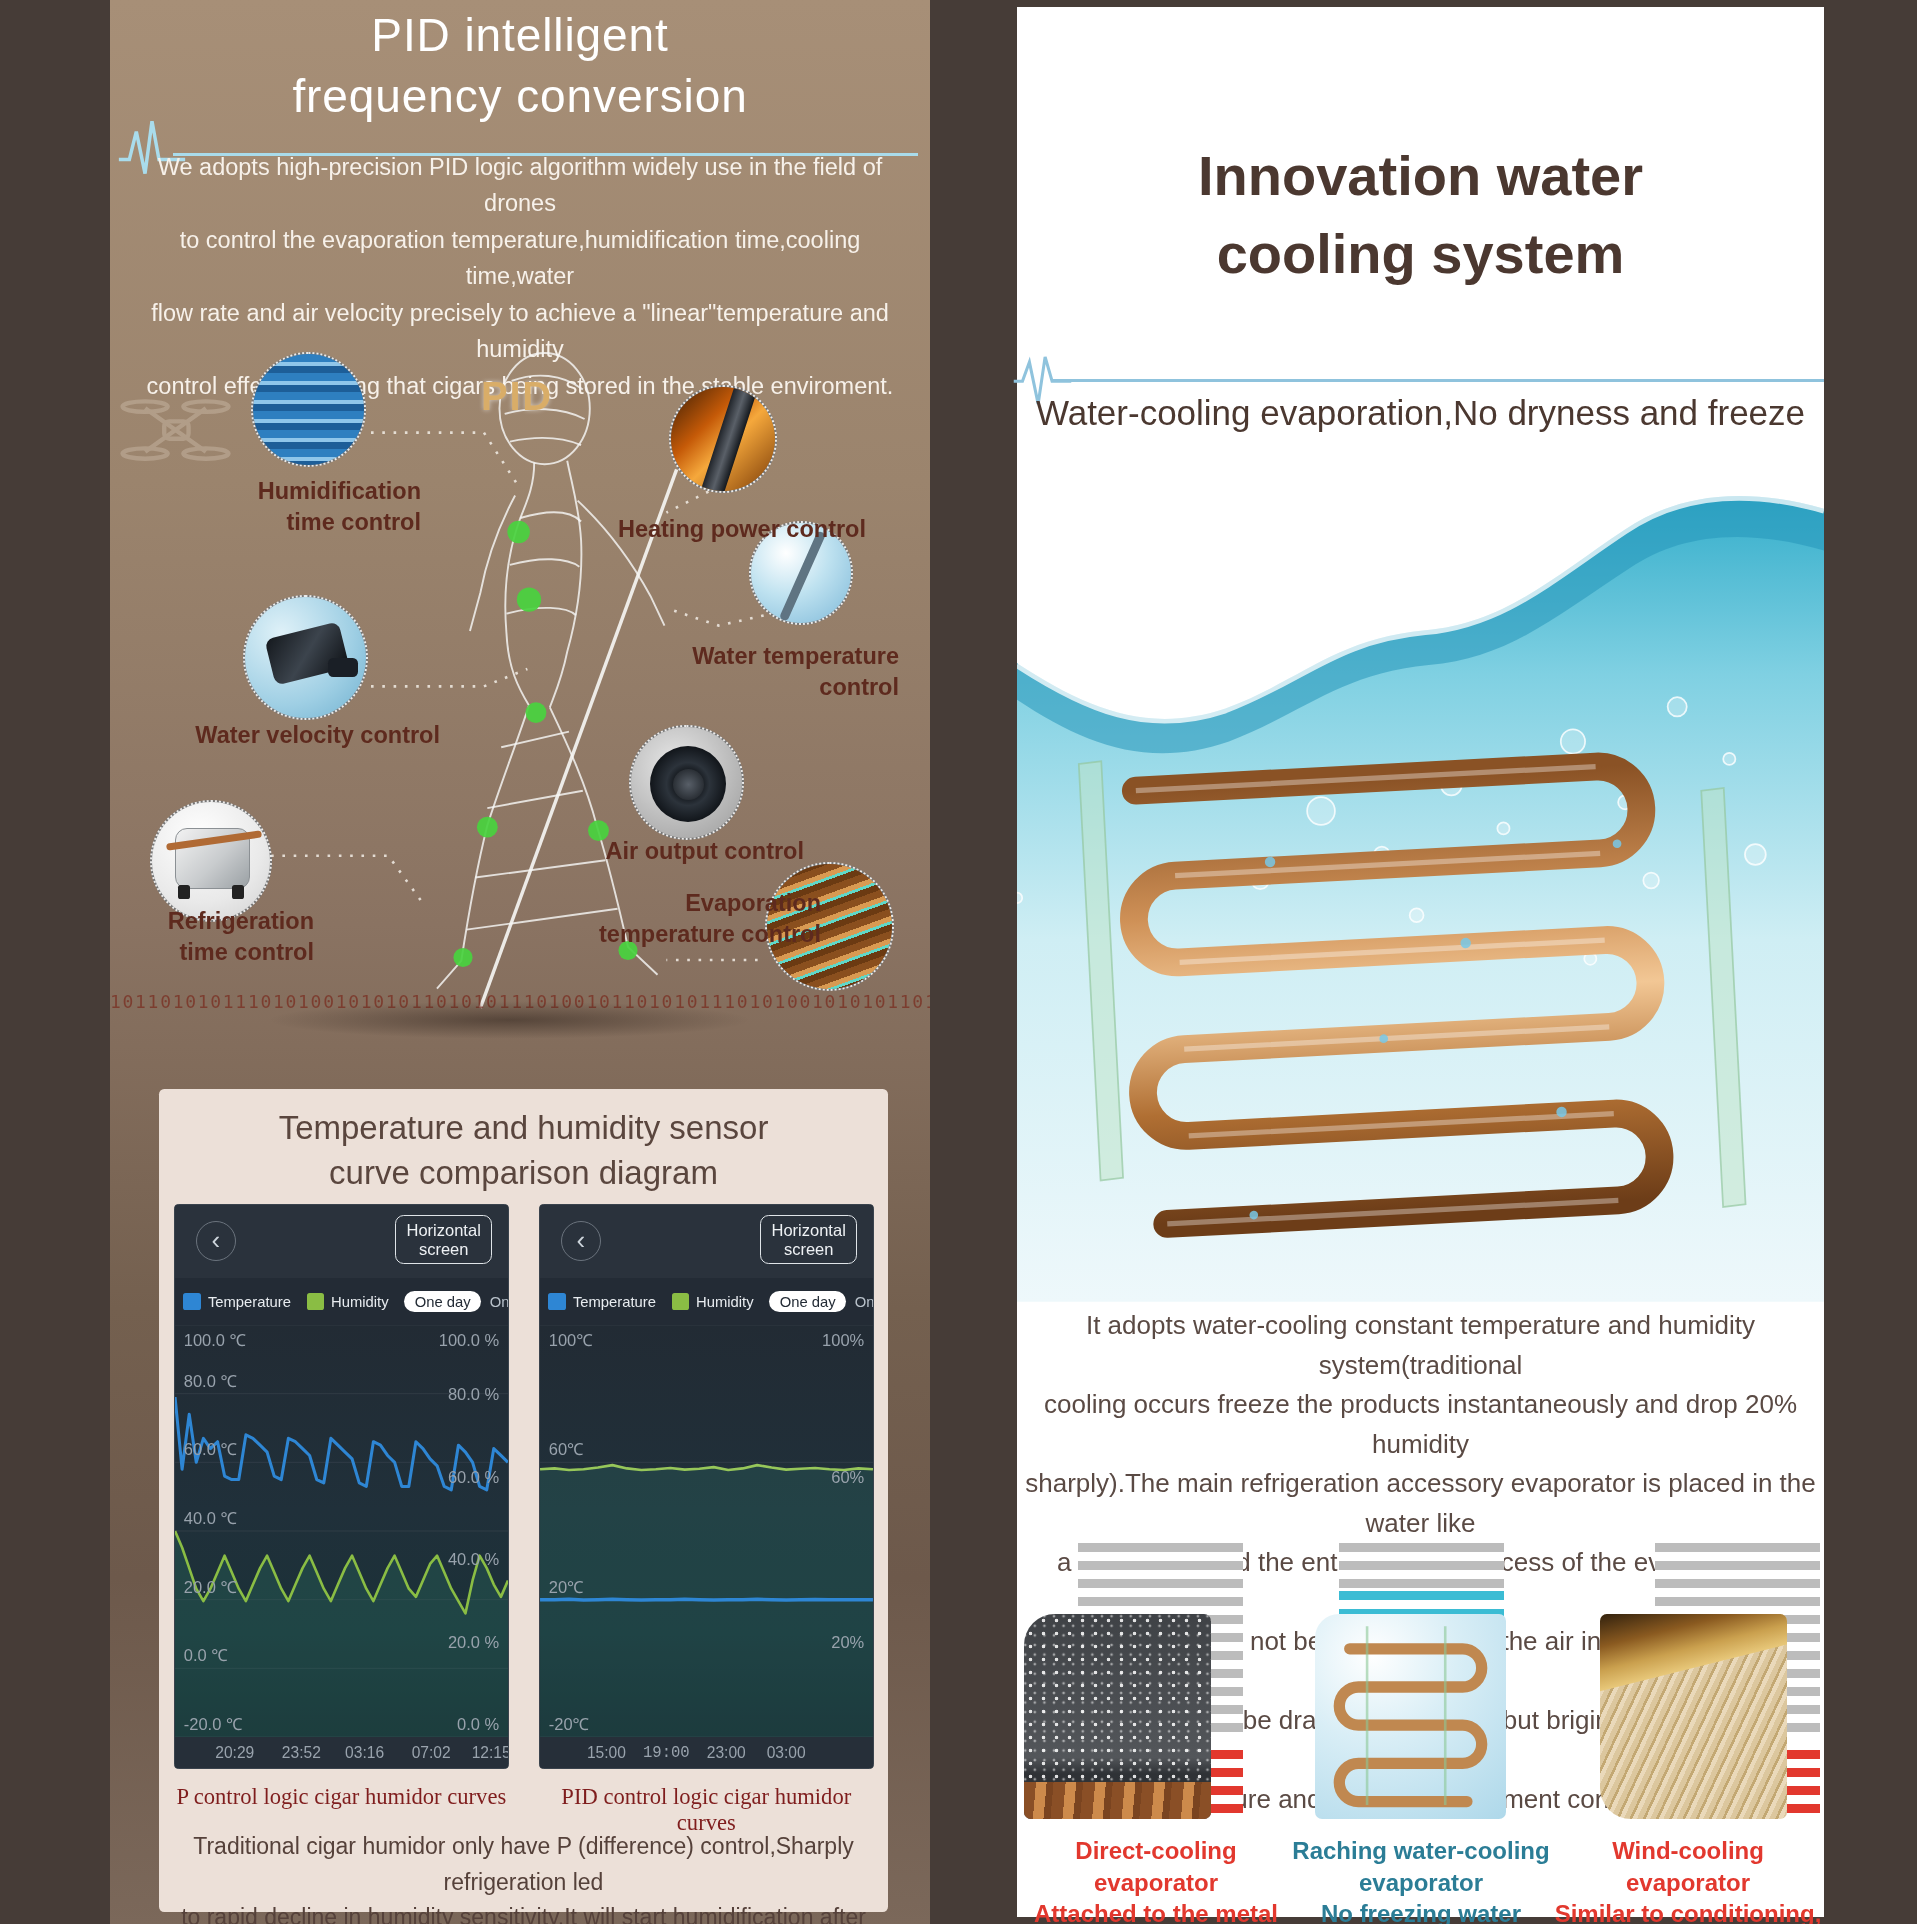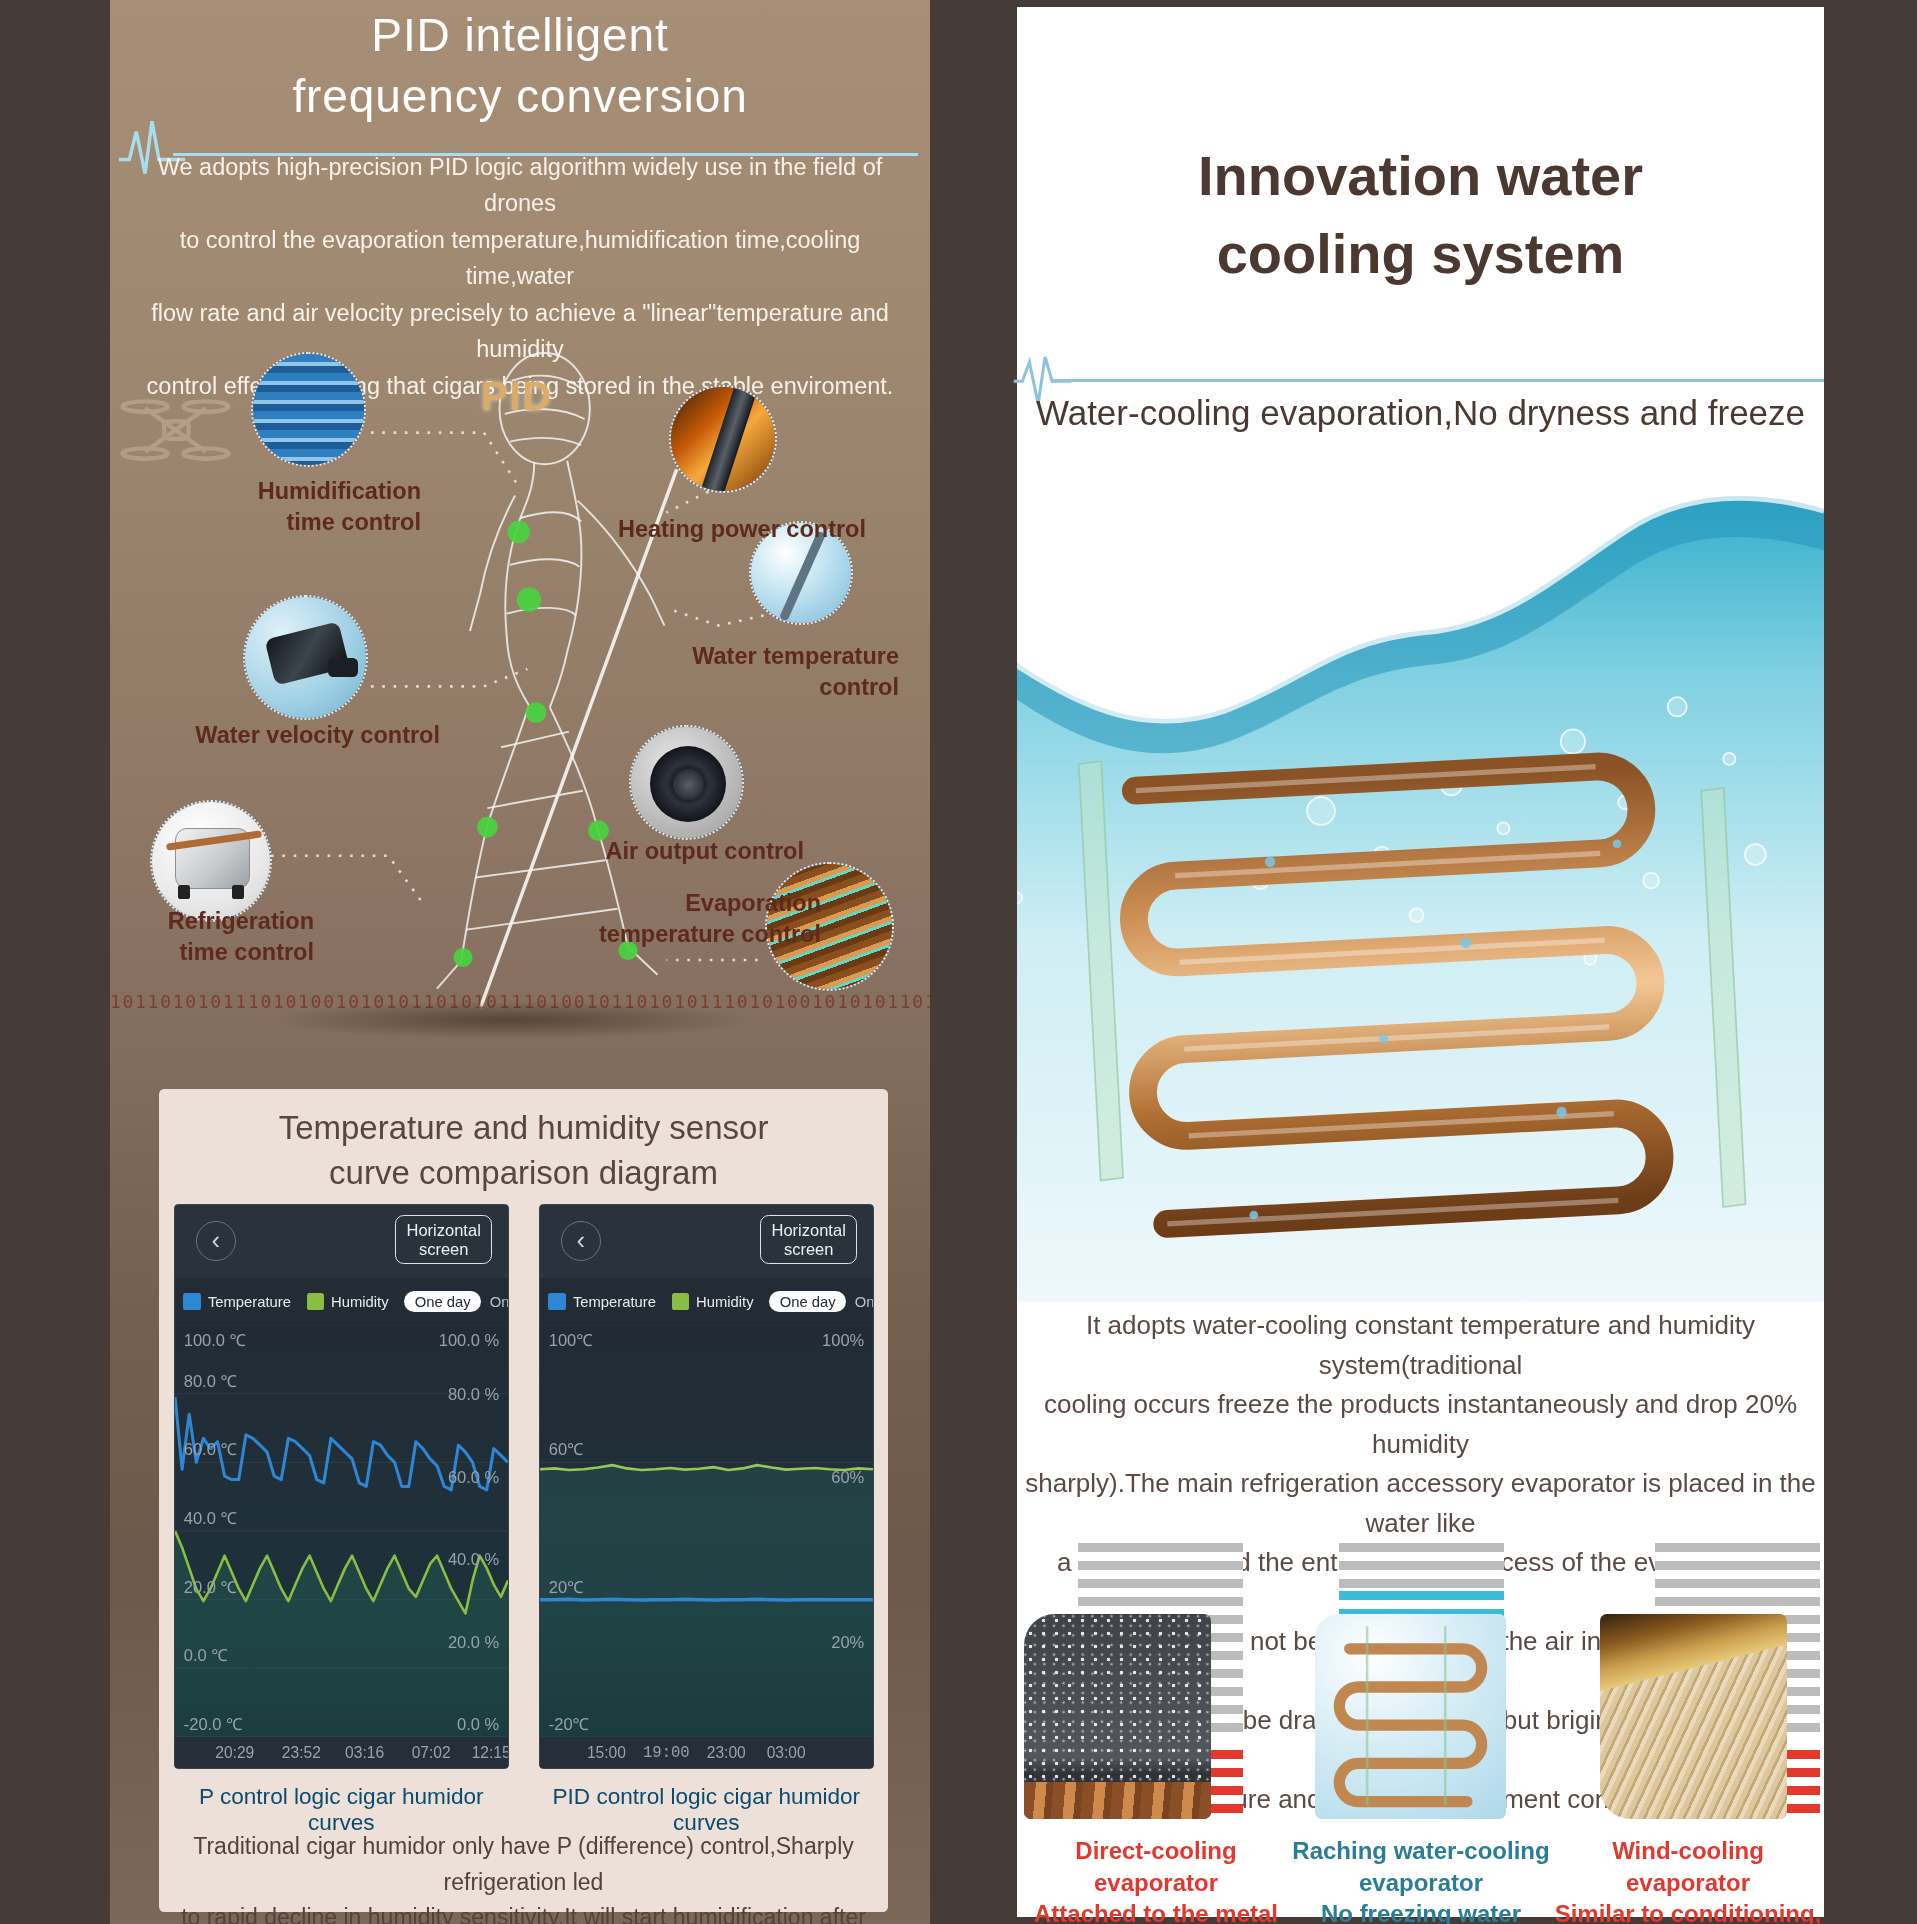--- a/index.html
+++ b/index.html
@@ -54,21 +54,21 @@
   .leg-lab{color:#e8ecf0;font-size:14.8px;margin-right:8.7px;}
   .tabs{margin-left:auto;display:flex;align-items:center;gap:8.7px;}
   .tab{color:#b9c2cb;font-size:14.8px;white-space:nowrap;}
   .tab.active{background:#fff;color:#232b35;border-radius:868px;padding:2.6px 10.4px;}
   .plot{position:relative;height:412px;
     background:linear-gradient(180deg,#222b34 0%,#20303a 45%,#1b3138 75%,#16262e 100%);}
   .plot svg{position:absolute;inset:0;}
   .xstrip{position:relative;height:33px;background:#262f39;}
   .xstrip span{position:absolute;top:7px;transform:translateX(-50%);color:#99a3ad;font-size:15.6px;}
   .ph-captions{position:absolute;top:695px;left:14.8px;width:700px;display:flex;gap:30px;}
-  .ph-captions div{width:335px;text-align:center;color:#0c4a6e;font-size:22.6px;}
+  .ph-captions div{width:335px;text-align:center;color:#7f1d1d;font-size:22.6px;font-family:Liberation Serif, serif;}
   .sp-foot{position:absolute;top:740px;left:15.6px;right:15.6px;text-align:center;color:#55413a;
     font-size:23px;line-height:1.55;}
   .sp-foot span{display:block;}
 
   
   .right-panel{position:absolute;left:985px;top:7px;width:807px;height:1910px;background:#ffffff;margin-left:32px;}
   .rp-title{position:absolute;top:130px;width:100%;text-align:center;color:#4b3830;
     font-size:56px;font-weight:bold;line-height:1.4;}
   .rp-ekg-line{position:absolute;top:372px;left:35px;right:0;height:2.6px;background:#8fc3dd;}
   .rp-ekg-pulse{position:absolute;left:-5.2px;top:348px;}

